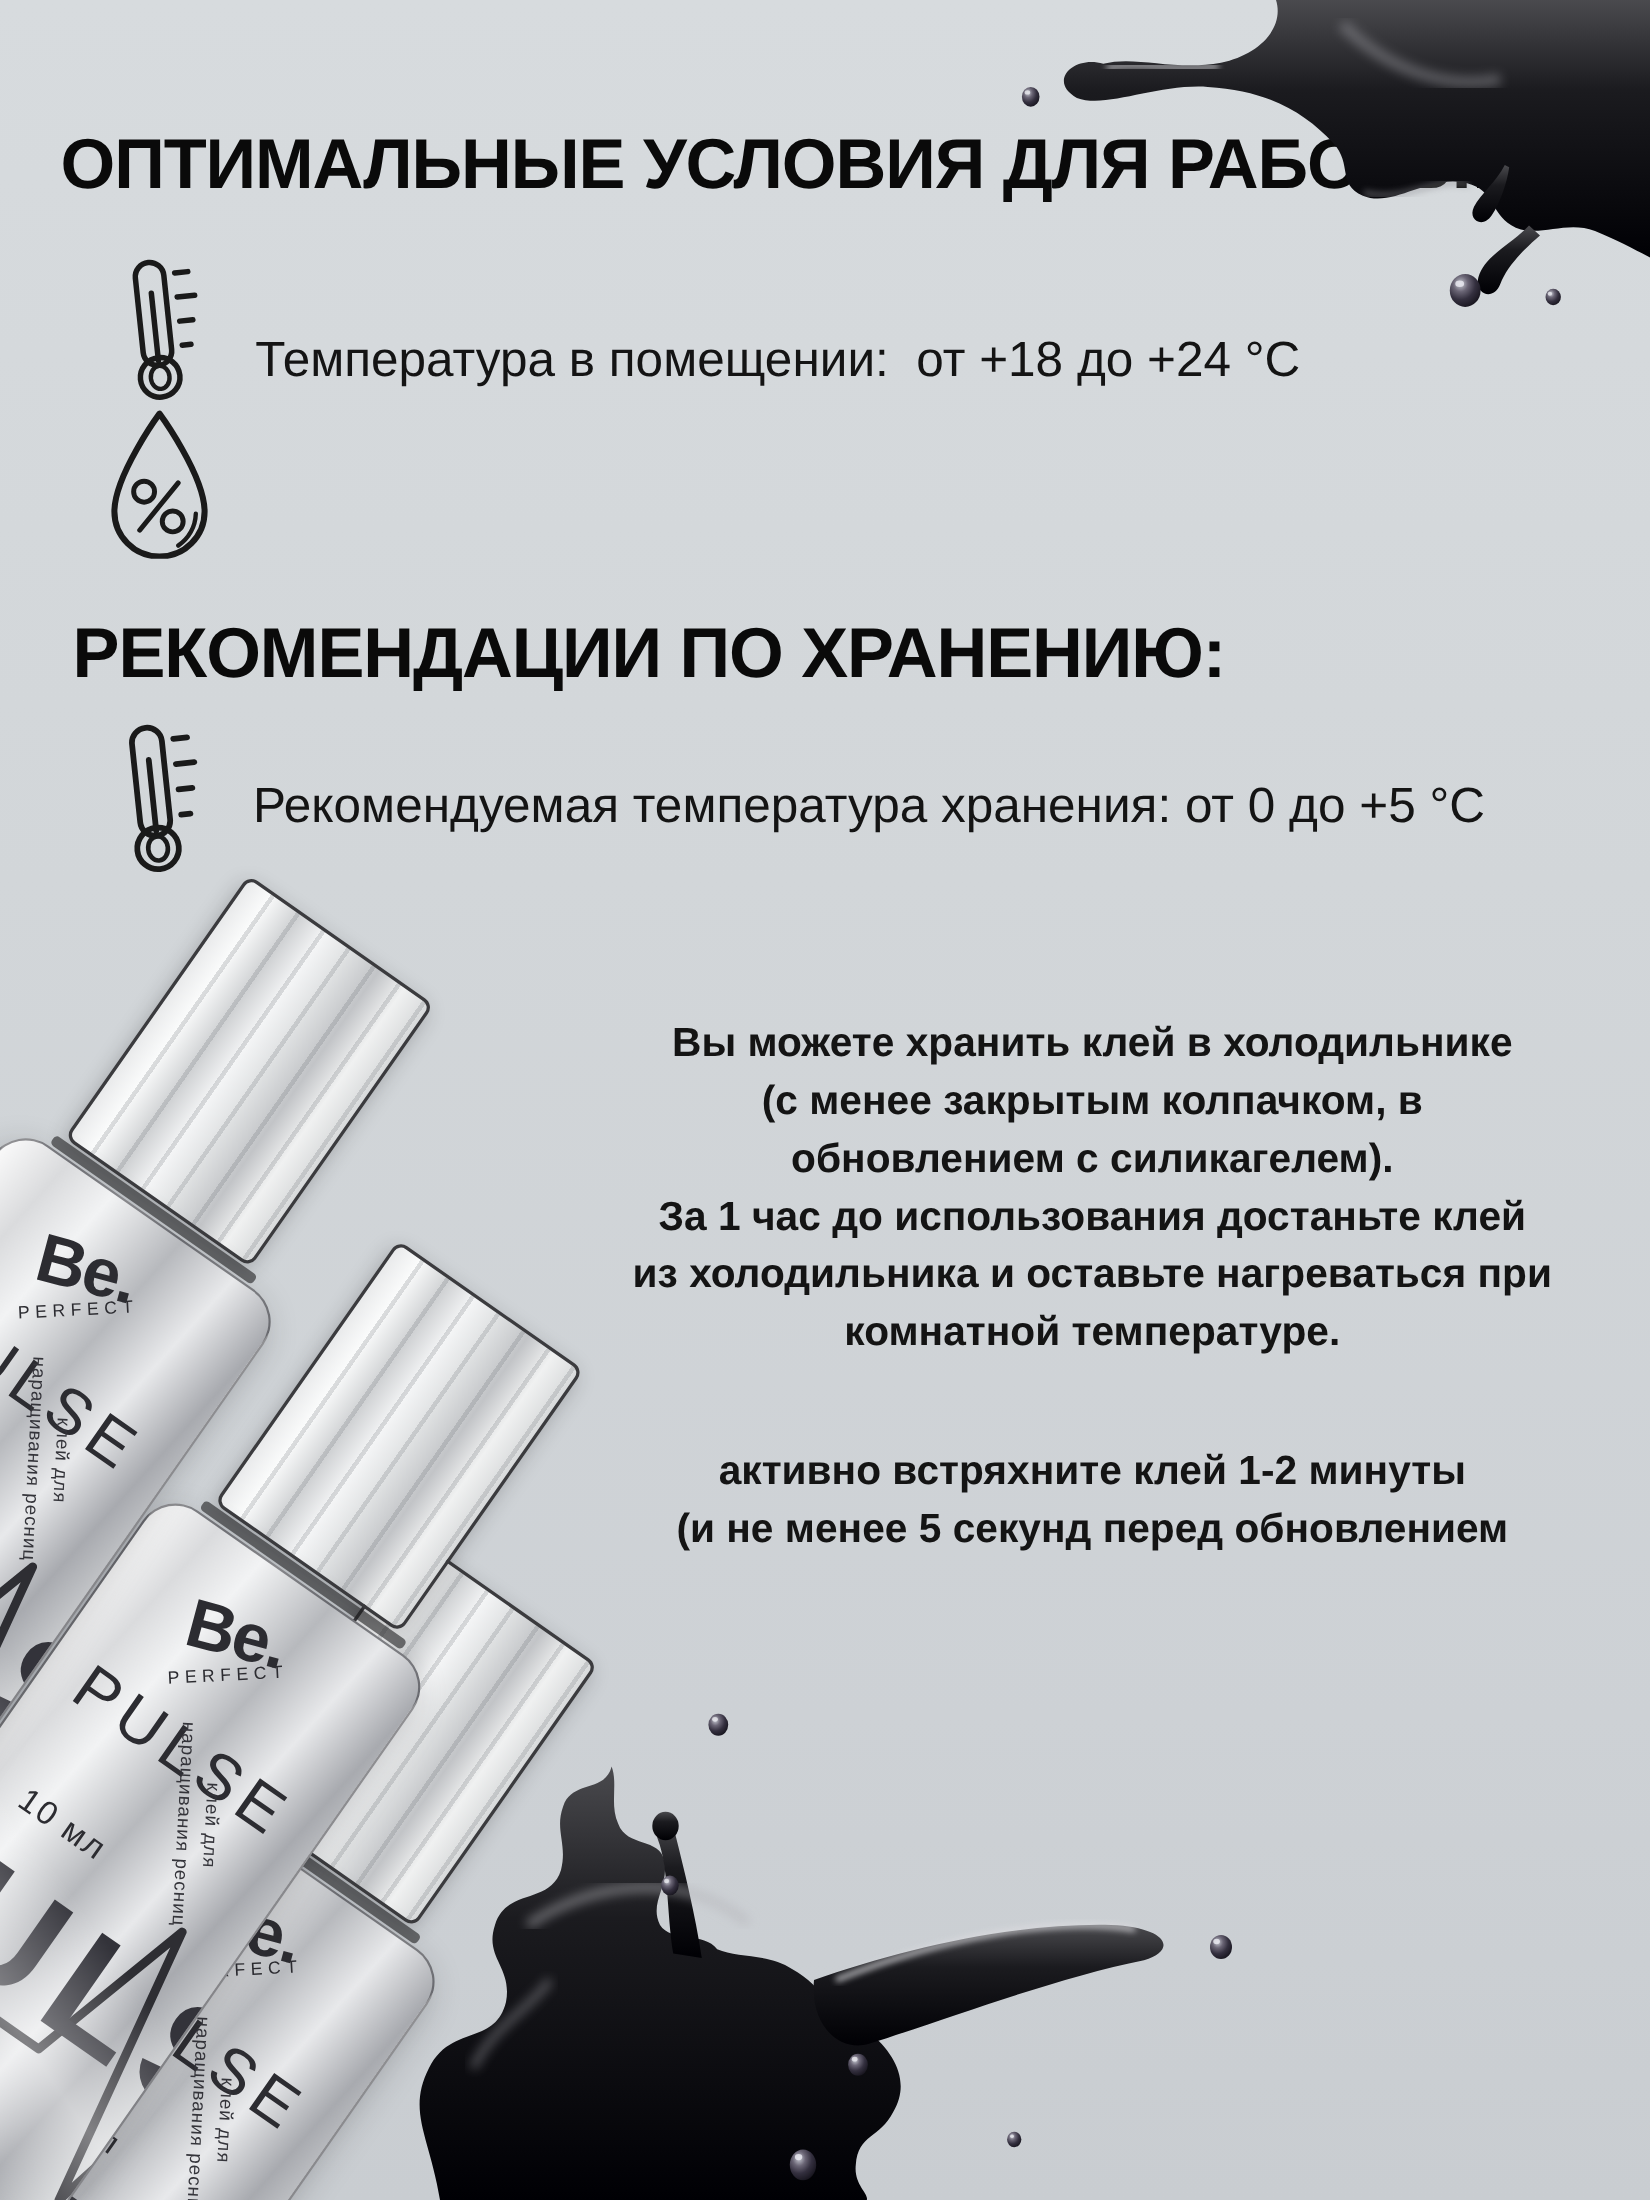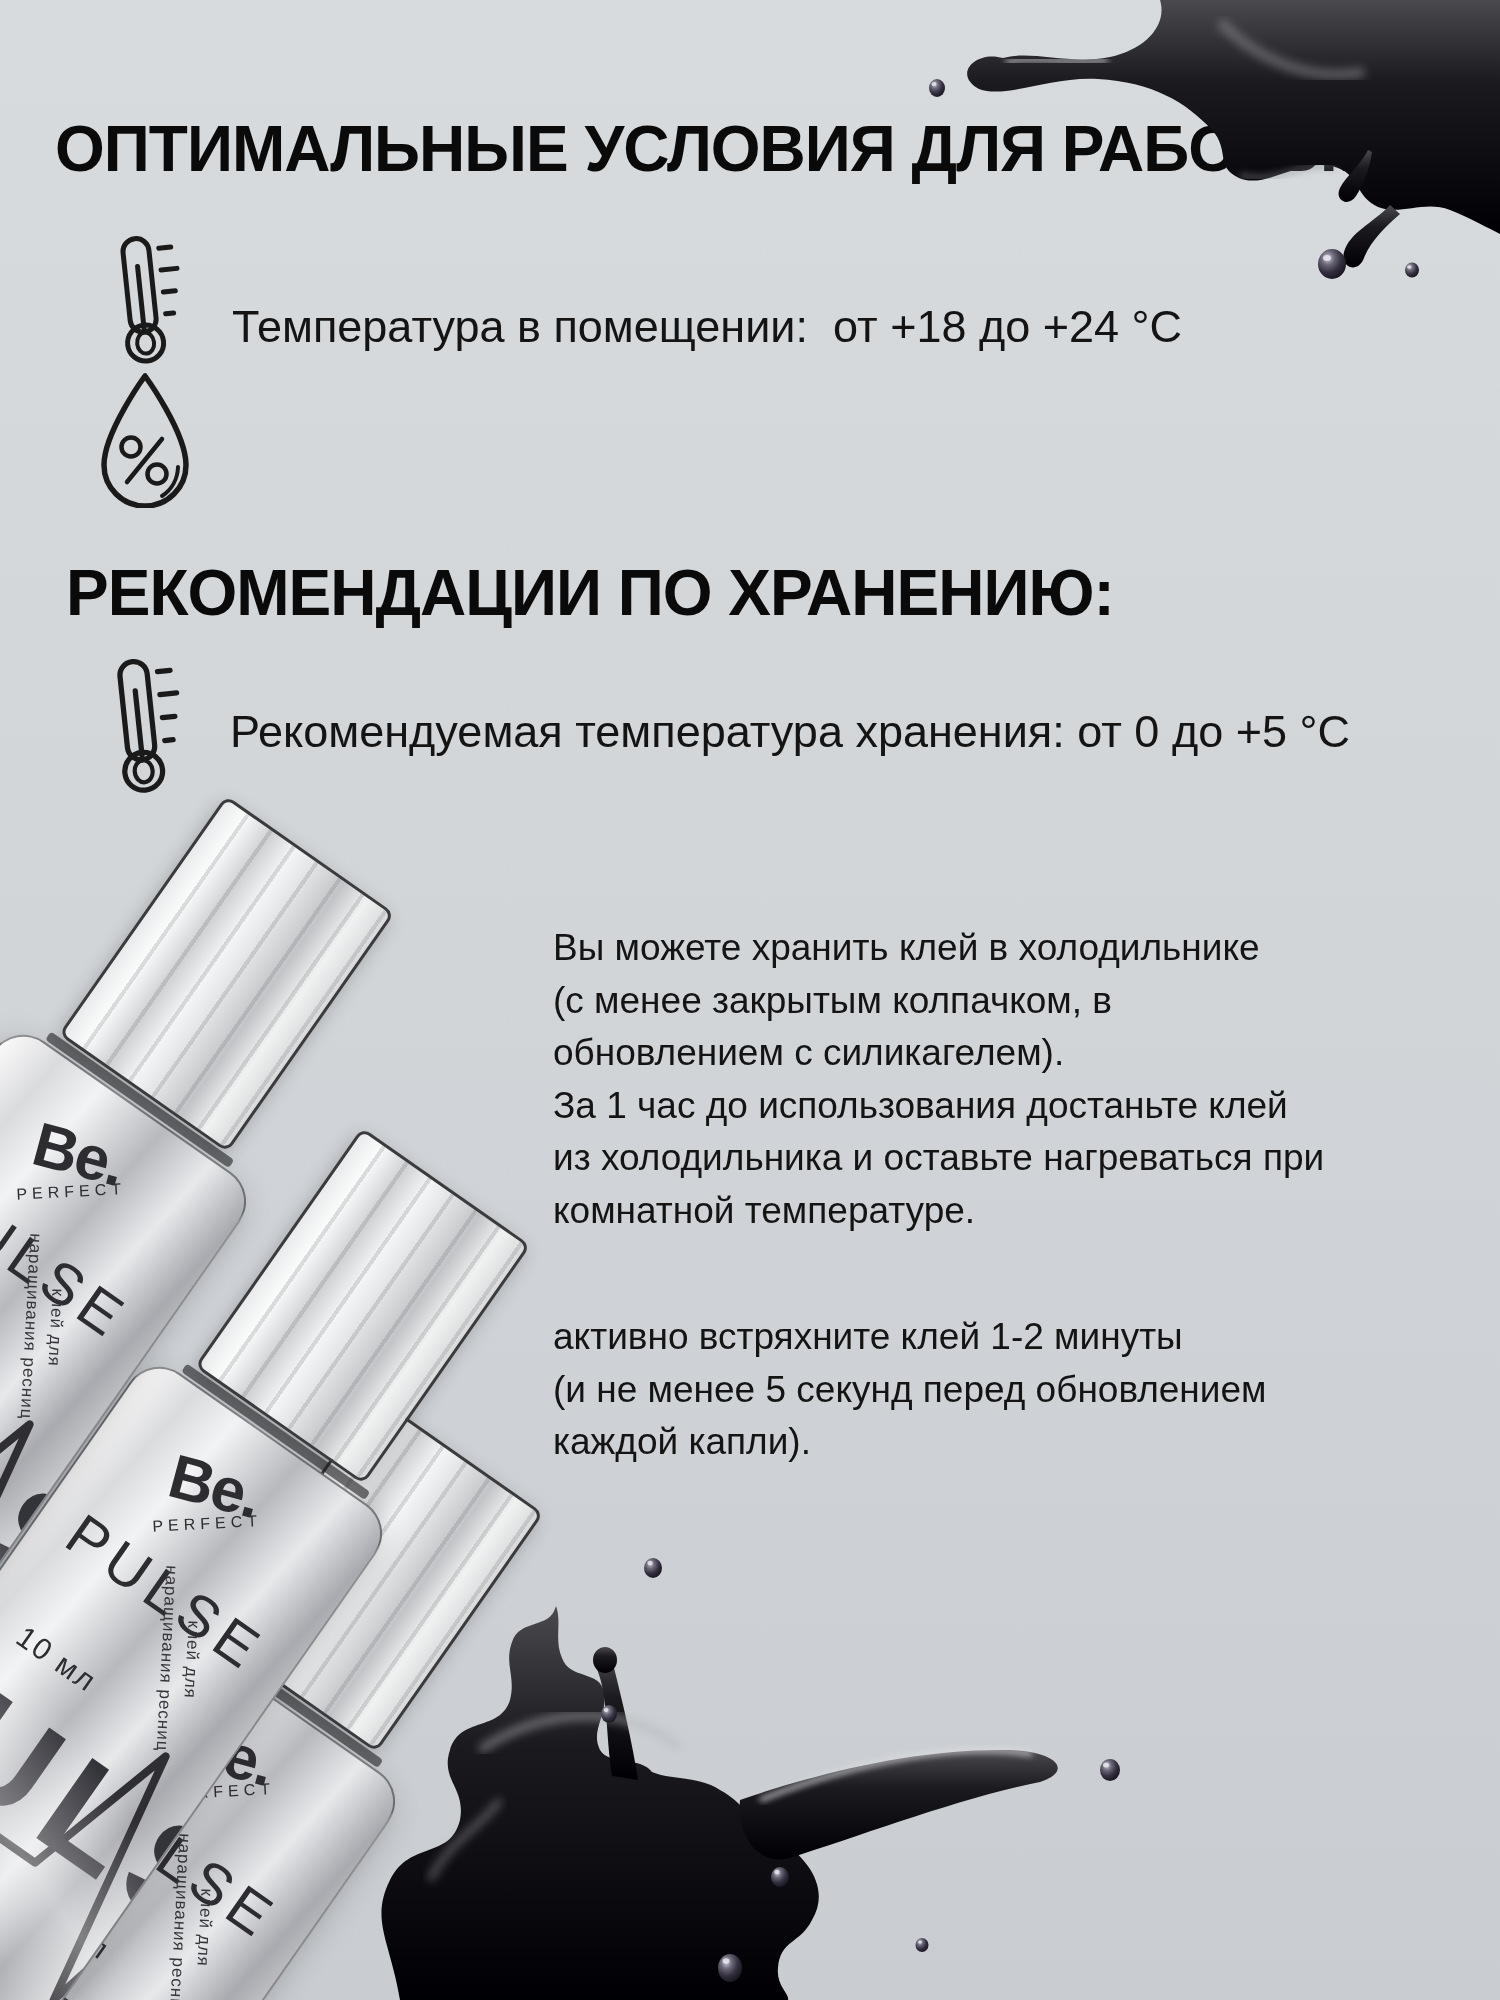--- a/index.html
+++ b/index.html
@@ -27,21 +27,21 @@
   .rt1{left:232px;top:281px;margin-top:20px;}
   .rt2{left:228px;top:413px;}
   .rt3{left:230px;top:706px;}
   .icon{position:absolute;}
   .ic-thermo1{left:104px;top:234px;}
   .ic-drop{left:90px;top:370px;}
   .ic-thermo2{left:100px;top:655px;}
   
   .para{
     position:absolute;left:553px;width:880px;
-    font-size:37px;line-height:52.6px;color:#141414;text-align:left;
+    font-size:37px;line-height:52.6px;color:#141414;text-align:center;font-weight:bold;
   }
   .p1{top:922px;}
   .p2{top:1311px;}
   
   .bottle{
     position:absolute;width:300px;height:1300px;
     transform-origin:0 0;transform:rotate(35deg);
   }
   .b1{left:190px;top:770px;z-index:5;}
   .b2{left:326px;top:1102px;z-index:4;}
@@ -307,16 +307,15 @@
     <div>(с менее закрытым колпачком, в</div>
     <div>обновлением с силикагелем).</div>
     <div>За 1 час до использования достаньте клей</div>
     <div>из холодильника и оставьте нагреваться при</div>
     <div>комнатной температуре.</div>
   </div>
 
   <div class="para p2">
     <div>активно встряхните клей 1-2 минуты</div>
     <div>(и не менее 5 секунд перед обновлением</div>
-    <div>каждой капли).</div>
   </div>
 
 </div>
 
 </body></html>

